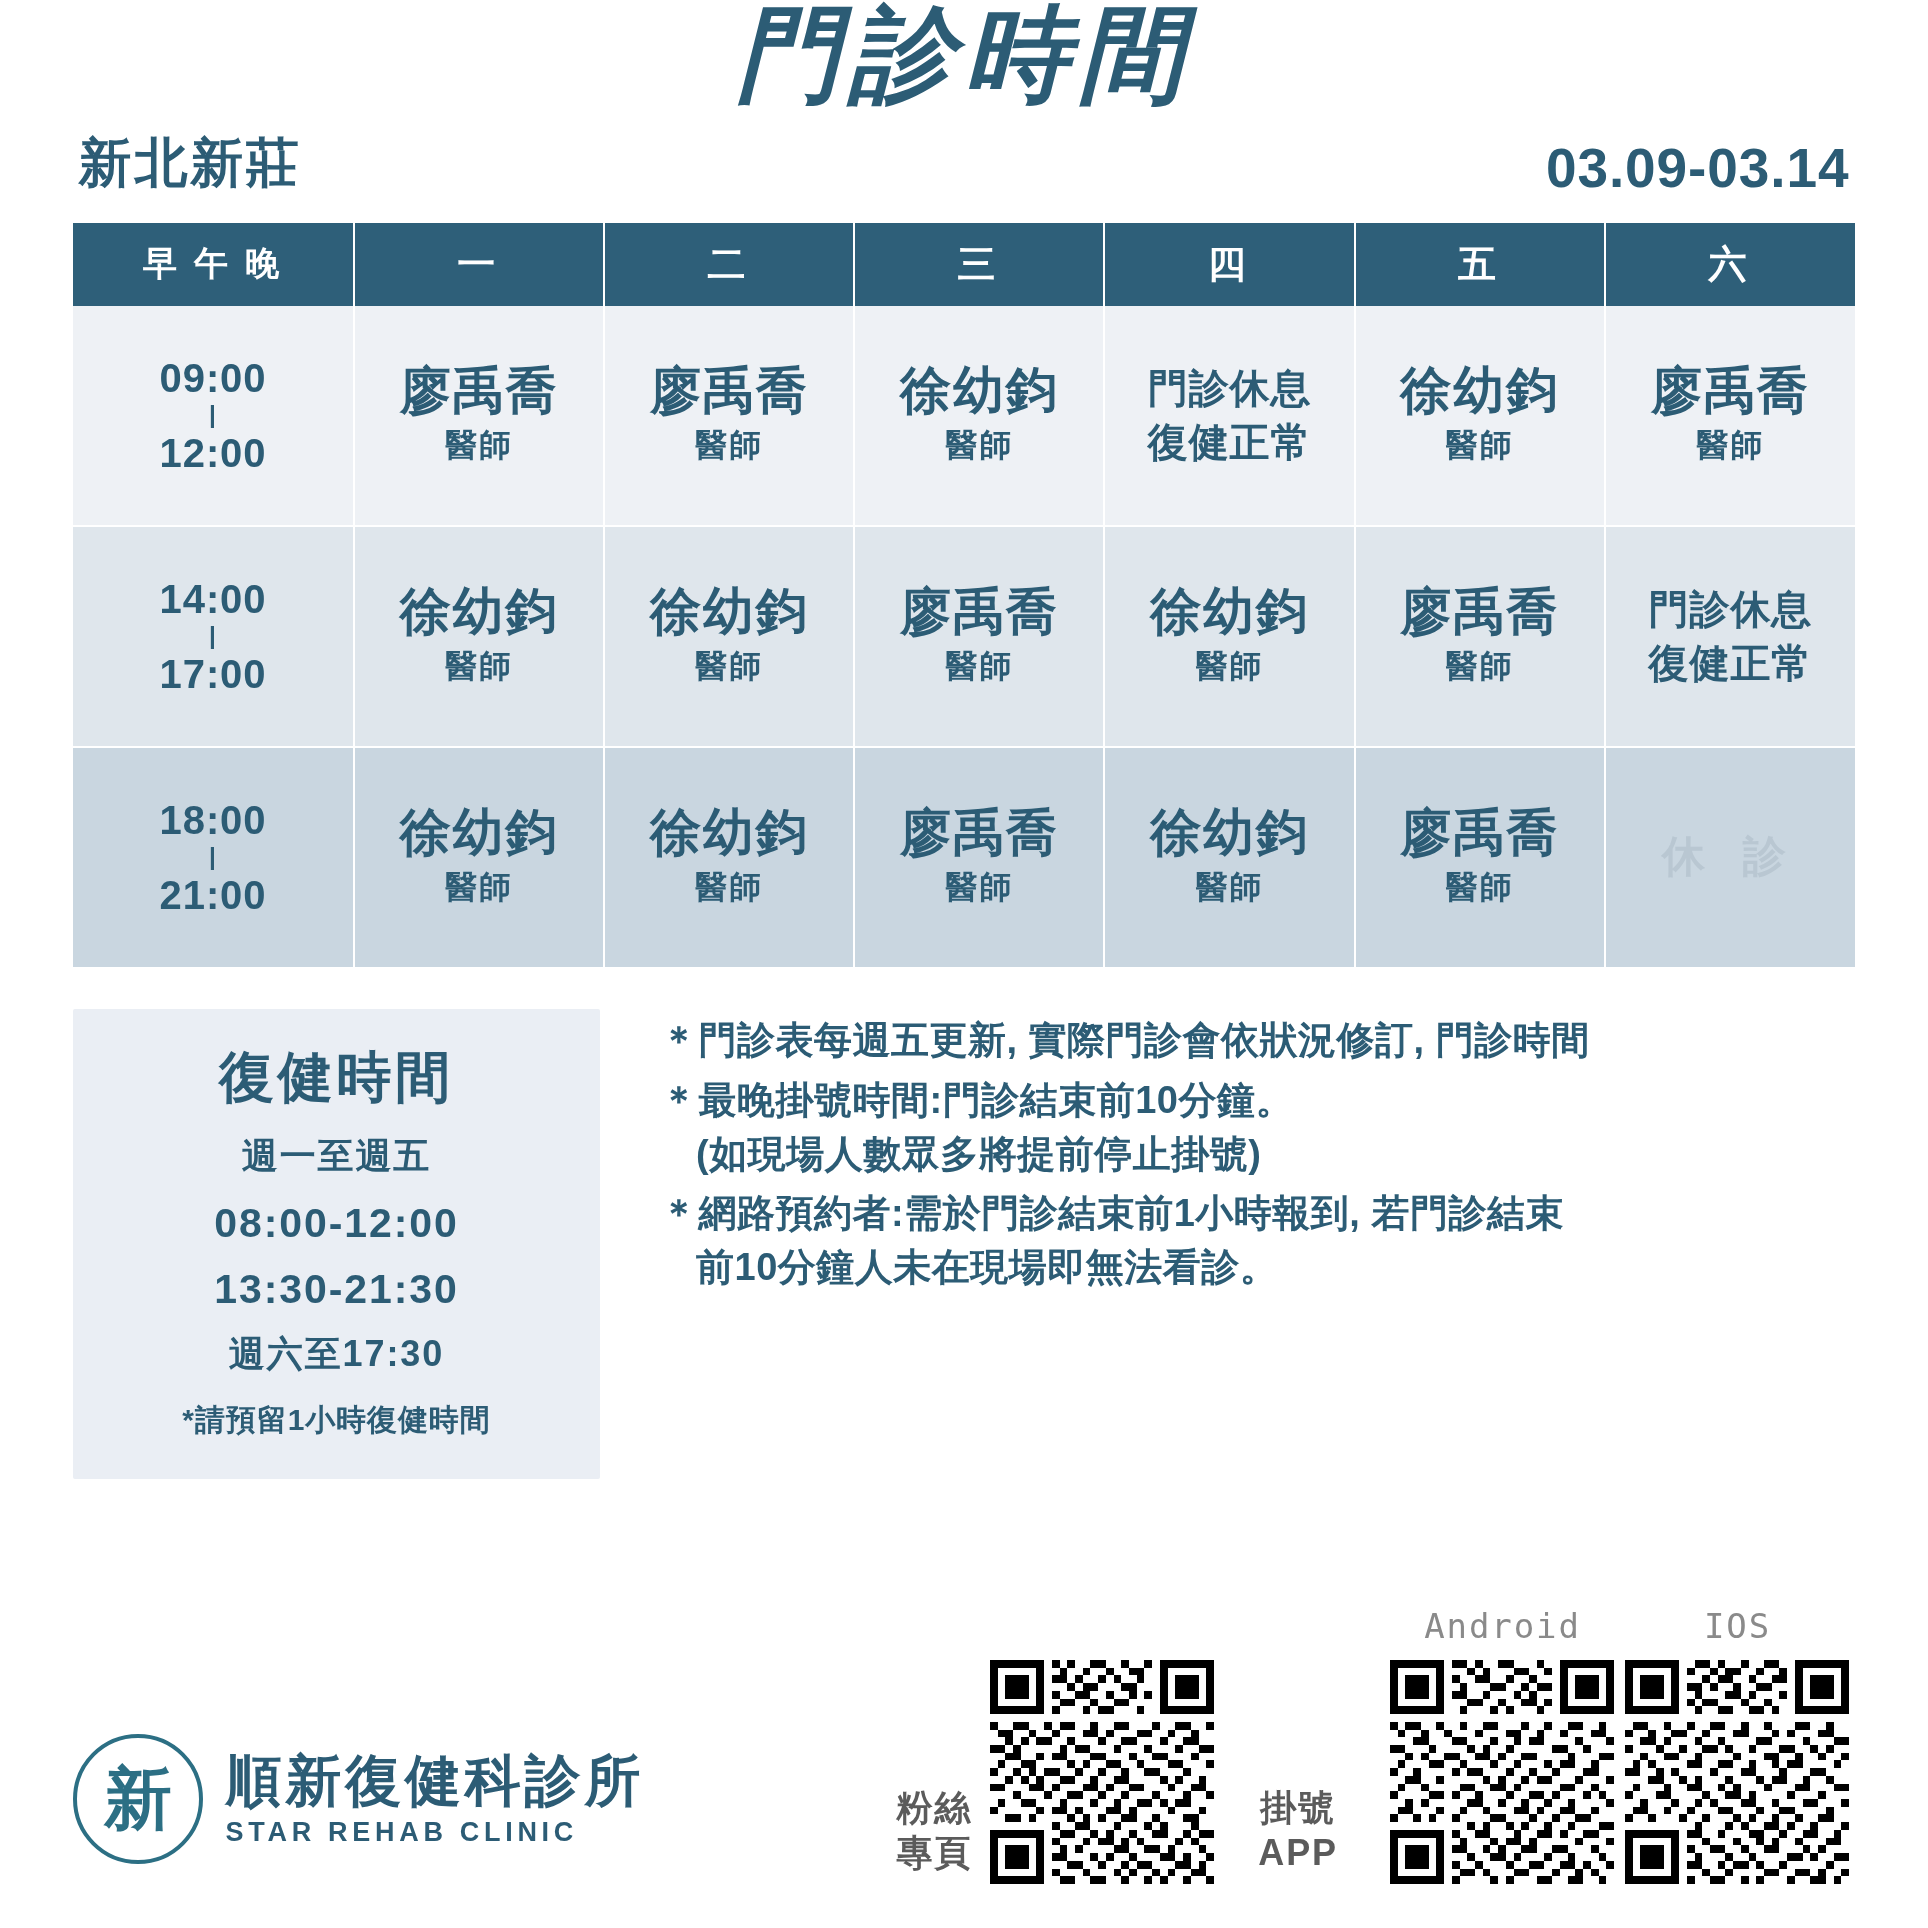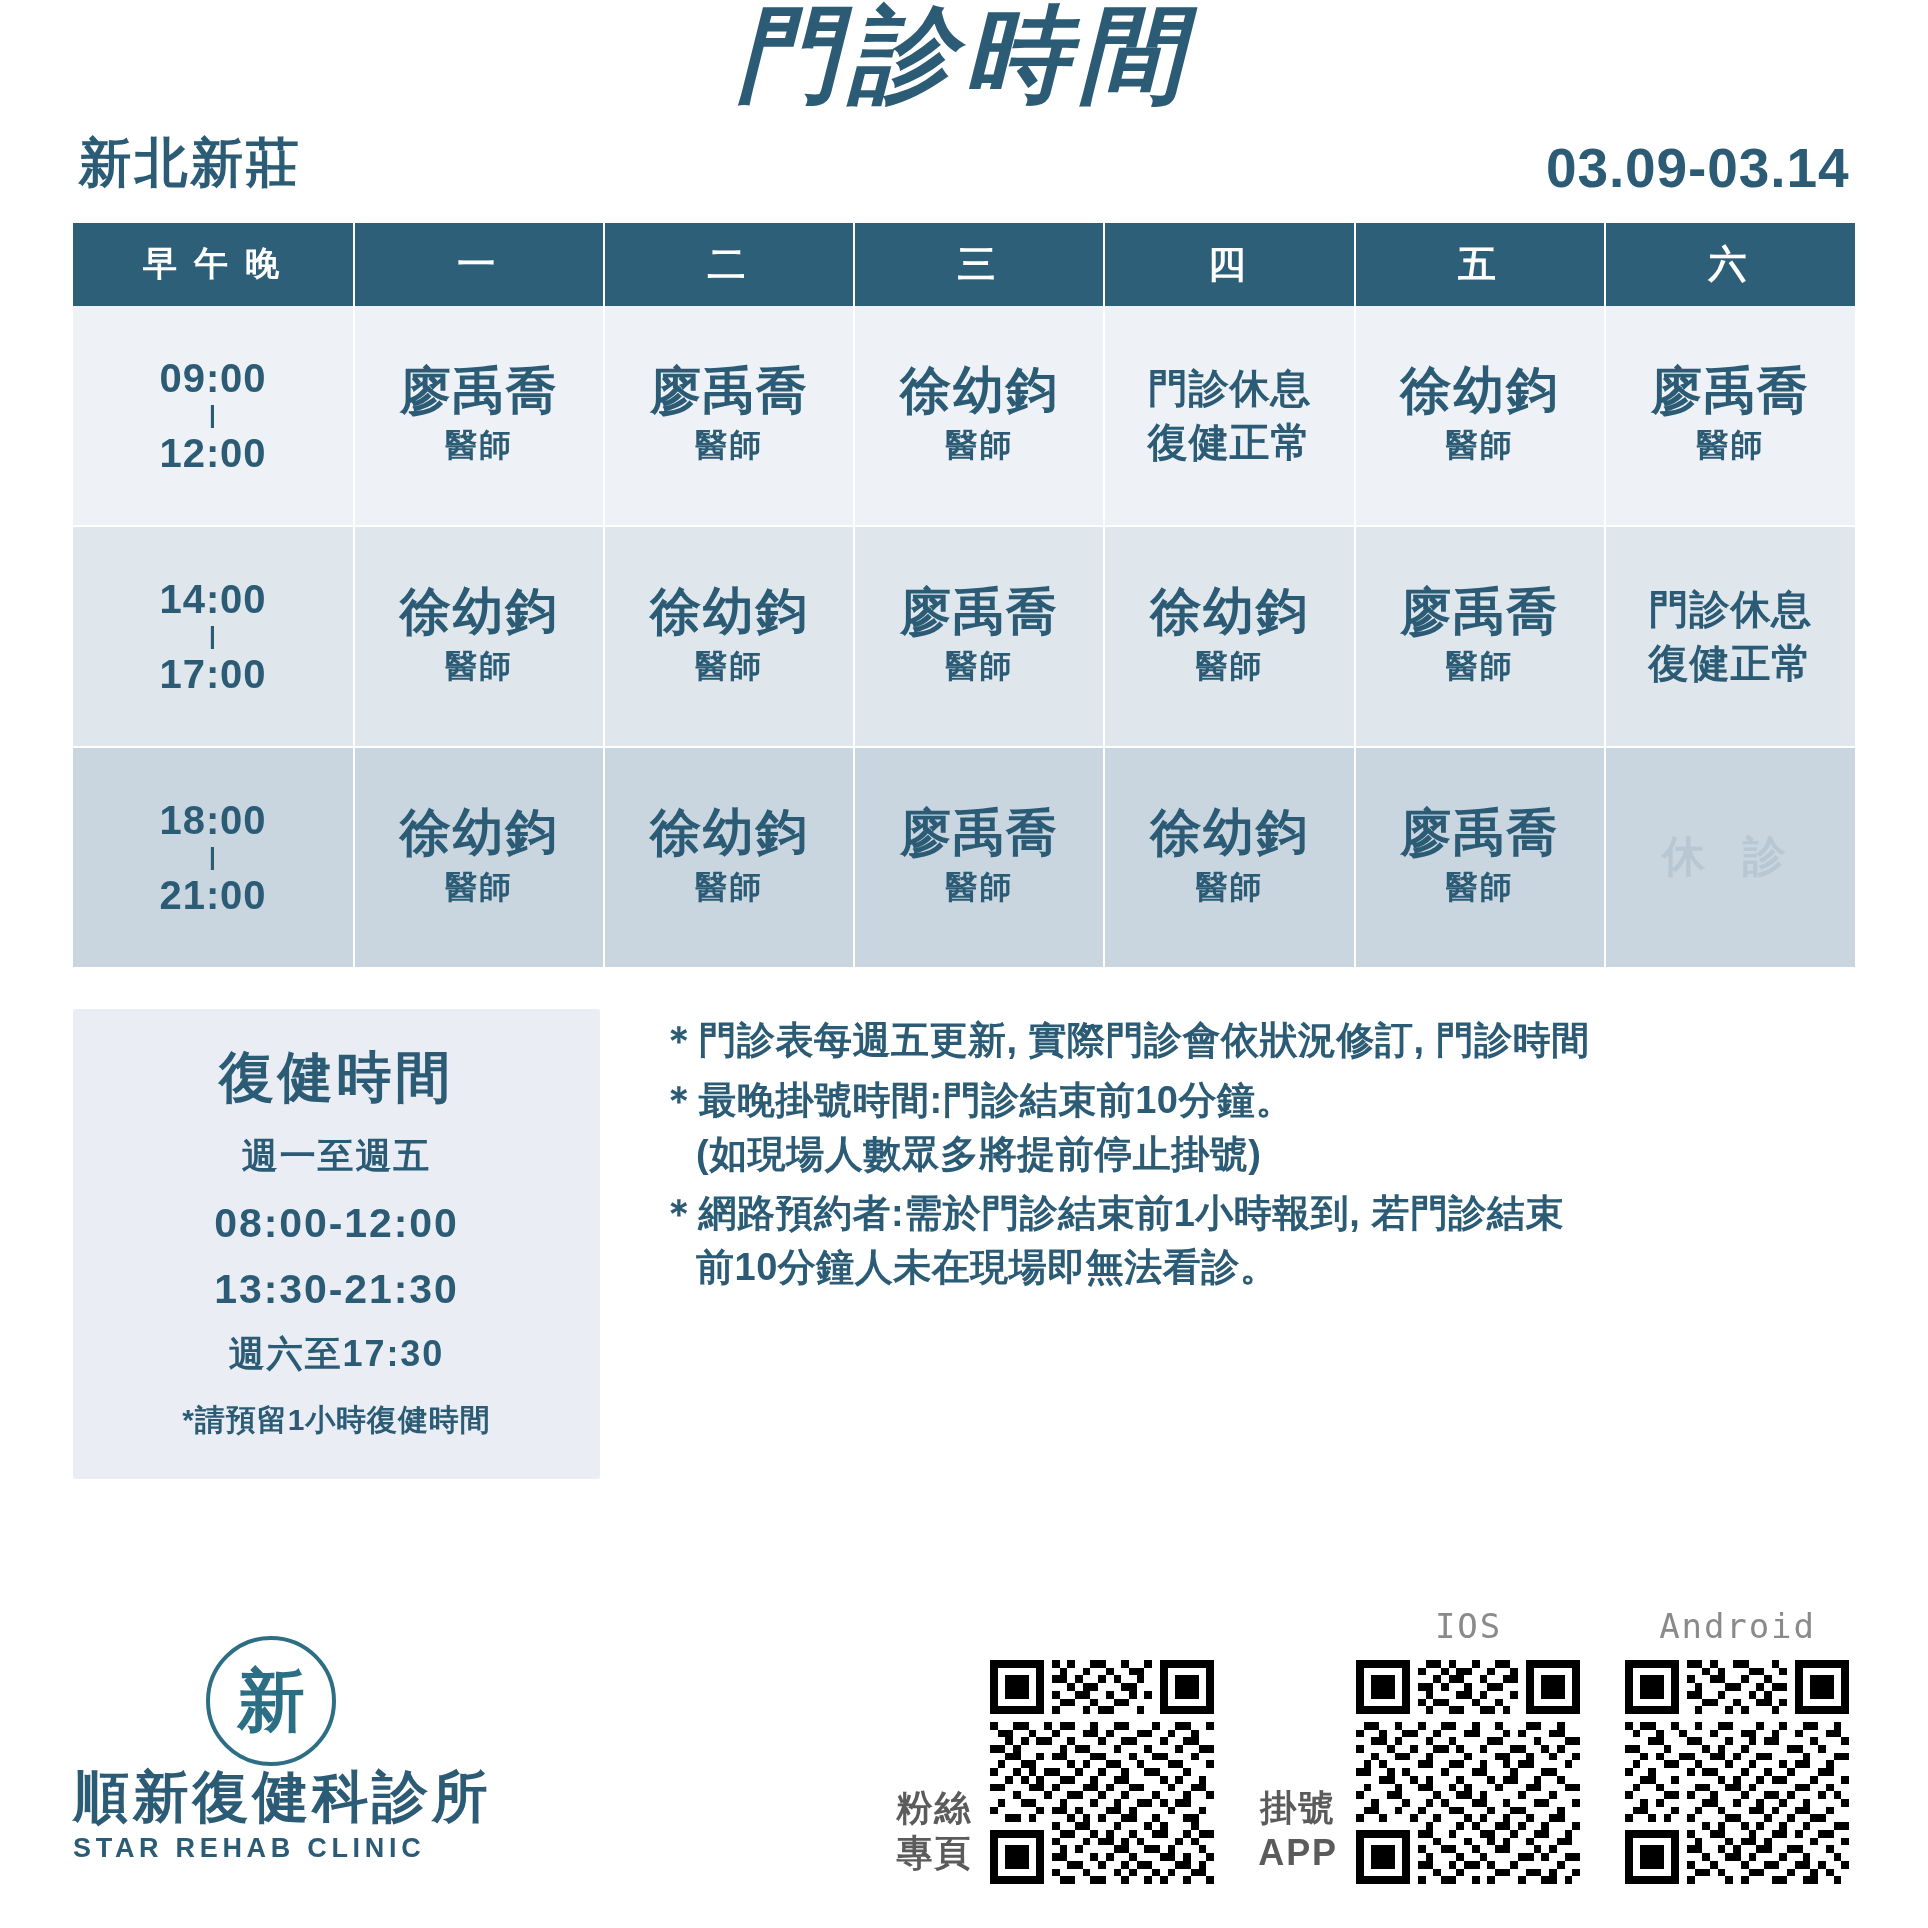--- a/index.html
+++ b/index.html
@@ -186,21 +186,20 @@
     left: 73px;
     right: 73px;
     bottom: 38px;
     display: flex;
     align-items: flex-end;
   }
   .logo-wrap {
     display: flex;
     align-items: center;
     margin-bottom: 26px;
-    flex-direction: column;
   }
   .logo-mark {
     width: 122px;
     height: 122px;
     border: 4.7px solid #2c6f84;
     border-radius: 50%;
     position: relative;
     margin-right: 22.6px;
     flex: none;
   }
@@ -644,20 +643,226 @@
                   <rect x="28" y="28" width="1" height="1"></rect>
               </g>
             </svg>
           </div>
         </div>
       </div>
 
       <div class="qr-group">
         <div class="qr-label" style="white-space:pre-line">掛號
 APP</div>
+        <div class="qr-col" style="margin-left:34px">
+          <div class="qr-os">Android</div>
+          <div class="qr">
+            <svg viewBox="0 0 29 29" width="224" height="224" shape-rendering="crispEdges">
+              <rect width="29" height="29" fill="#fff"></rect>
+              <g fill="#000">
+                <rect x="0" y="0" width="7" height="1"></rect>
+                  <rect x="0" y="6" width="7" height="1"></rect>
+                <rect x="0" y="0" width="1" height="7"></rect>
+                  <rect x="6" y="0" width="1" height="7"></rect>
+                <rect x="2" y="2" width="3" height="3"></rect>
+                <rect x="22" y="0" width="7" height="1"></rect>
+                  <rect x="22" y="6" width="7" height="1"></rect>
+                <rect x="22" y="0" width="1" height="7"></rect>
+                  <rect x="28" y="0" width="1" height="7"></rect>
+                <rect x="24" y="2" width="3" height="3"></rect>
+                <rect x="0" y="22" width="7" height="1"></rect>
+                  <rect x="0" y="28" width="7" height="1"></rect>
+                <rect x="0" y="22" width="1" height="7"></rect>
+                  <rect x="6" y="22" width="1" height="7"></rect>
+                <rect x="2" y="24" width="3" height="3"></rect>
+                <rect x="8" y="0" width="2" height="1"></rect>
+                  <rect x="11" y="0" width="1" height="1"></rect>
+                  <rect x="14" y="0" width="2" height="1"></rect>
+                  <rect x="19" y="0" width="1" height="1"></rect>
+                <rect x="10" y="1" width="1" height="1"></rect>
+                  <rect x="12" y="1" width="1" height="1"></rect>
+                  <rect x="16" y="1" width="2" height="1"></rect>
+                  <rect x="20" y="1" width="1" height="1"></rect>
+                <rect x="8" y="2" width="1" height="1"></rect>
+                  <rect x="11" y="2" width="2" height="1"></rect>
+                  <rect x="15" y="2" width="1" height="1"></rect>
+                  <rect x="18" y="2" width="1" height="1"></rect>
+                <rect x="9" y="3" width="1" height="1"></rect>
+                  <rect x="13" y="3" width="2" height="1"></rect>
+                  <rect x="17" y="3" width="1" height="1"></rect>
+                  <rect x="19" y="3" width="2" height="1"></rect>
+                <rect x="8" y="4" width="2" height="1"></rect>
+                  <rect x="12" y="4" width="1" height="1"></rect>
+                  <rect x="16" y="4" width="1" height="1"></rect>
+                  <rect x="18" y="4" width="1" height="1"></rect>
+                <rect x="10" y="5" width="2" height="1"></rect>
+                  <rect x="14" y="5" width="1" height="1"></rect>
+                  <rect x="17" y="5" width="2" height="1"></rect>
+                  <rect x="20" y="5" width="1" height="1"></rect>
+                <rect x="9" y="6" width="1" height="1"></rect>
+                  <rect x="13" y="6" width="1" height="1"></rect>
+                  <rect x="15" y="6" width="1" height="1"></rect>
+                  <rect x="19" y="6" width="1" height="1"></rect>
+                <rect x="0" y="8" width="1" height="1"></rect>
+                  <rect x="2" y="8" width="2" height="1"></rect>
+                  <rect x="6" y="8" width="1" height="1"></rect>
+                  <rect x="9" y="8" width="1" height="1"></rect>
+                  <rect x="12" y="8" width="2" height="1"></rect>
+                  <rect x="17" y="8" width="1" height="1"></rect>
+                  <rect x="20" y="8" width="1" height="1"></rect>
+                  <rect x="23" y="8" width="2" height="1"></rect>
+                  <rect x="27" y="8" width="1" height="1"></rect>
+                <rect x="1" y="9" width="1" height="1"></rect>
+                  <rect x="4" y="9" width="1" height="1"></rect>
+                  <rect x="7" y="9" width="1" height="1"></rect>
+                  <rect x="11" y="9" width="1" height="1"></rect>
+                  <rect x="15" y="9" width="2" height="1"></rect>
+                  <rect x="19" y="9" width="1" height="1"></rect>
+                  <rect x="22" y="9" width="1" height="1"></rect>
+                  <rect x="26" y="9" width="2" height="1"></rect>
+                <rect x="3" y="10" width="2" height="1"></rect>
+                  <rect x="8" y="10" width="2" height="1"></rect>
+                  <rect x="13" y="10" width="1" height="1"></rect>
+                  <rect x="16" y="10" width="1" height="1"></rect>
+                  <rect x="18" y="10" width="2" height="1"></rect>
+                  <rect x="24" y="10" width="1" height="1"></rect>
+                  <rect x="28" y="10" width="1" height="1"></rect>
+                <rect x="0" y="11" width="2" height="1"></rect>
+                  <rect x="5" y="11" width="1" height="1"></rect>
+                  <rect x="10" y="11" width="1" height="1"></rect>
+                  <rect x="12" y="11" width="1" height="1"></rect>
+                  <rect x="15" y="11" width="1" height="1"></rect>
+                  <rect x="21" y="11" width="2" height="1"></rect>
+                  <rect x="25" y="11" width="1" height="1"></rect>
+                <rect x="2" y="12" width="1" height="1"></rect>
+                  <rect x="4" y="12" width="1" height="1"></rect>
+                  <rect x="7" y="12" width="2" height="1"></rect>
+                  <rect x="11" y="12" width="2" height="1"></rect>
+                  <rect x="14" y="12" width="1" height="1"></rect>
+                  <rect x="17" y="12" width="2" height="1"></rect>
+                  <rect x="23" y="12" width="1" height="1"></rect>
+                  <rect x="27" y="12" width="2" height="1"></rect>
+                <rect x="1" y="13" width="1" height="1"></rect>
+                  <rect x="5" y="13" width="2" height="1"></rect>
+                  <rect x="9" y="13" width="1" height="1"></rect>
+                  <rect x="13" y="13" width="1" height="1"></rect>
+                  <rect x="16" y="13" width="1" height="1"></rect>
+                  <rect x="20" y="13" width="1" height="1"></rect>
+                  <rect x="22" y="13" width="2" height="1"></rect>
+                  <rect x="26" y="13" width="1" height="1"></rect>
+                <rect x="0" y="14" width="1" height="1"></rect>
+                  <rect x="3" y="14" width="1" height="1"></rect>
+                  <rect x="8" y="14" width="1" height="1"></rect>
+                  <rect x="10" y="14" width="2" height="1"></rect>
+                  <rect x="15" y="14" width="1" height="1"></rect>
+                  <rect x="18" y="14" width="1" height="1"></rect>
+                  <rect x="21" y="14" width="1" height="1"></rect>
+                  <rect x="25" y="14" width="2" height="1"></rect>
+                <rect x="2" y="15" width="2" height="1"></rect>
+                  <rect x="6" y="15" width="1" height="1"></rect>
+                  <rect x="12" y="15" width="1" height="1"></rect>
+                  <rect x="14" y="15" width="1" height="1"></rect>
+                  <rect x="17" y="15" width="1" height="1"></rect>
+                  <rect x="19" y="15" width="2" height="1"></rect>
+                  <rect x="24" y="15" width="1" height="1"></rect>
+                  <rect x="28" y="15" width="1" height="1"></rect>
+                <rect x="1" y="16" width="1" height="1"></rect>
+                  <rect x="4" y="16" width="1" height="1"></rect>
+                  <rect x="9" y="16" width="2" height="1"></rect>
+                  <rect x="13" y="16" width="2" height="1"></rect>
+                  <rect x="16" y="16" width="1" height="1"></rect>
+                  <rect x="22" y="16" width="2" height="1"></rect>
+                  <rect x="26" y="16" width="1" height="1"></rect>
+                <rect x="0" y="17" width="1" height="1"></rect>
+                  <rect x="5" y="17" width="2" height="1"></rect>
+                  <rect x="8" y="17" width="1" height="1"></rect>
+                  <rect x="11" y="17" width="1" height="1"></rect>
+                  <rect x="15" y="17" width="1" height="1"></rect>
+                  <rect x="18" y="17" width="2" height="1"></rect>
+                  <rect x="21" y="17" width="1" height="1"></rect>
+                  <rect x="25" y="17" width="1" height="1"></rect>
+                  <rect x="27" y="17" width="1" height="1"></rect>
+                <rect x="2" y="18" width="1" height="1"></rect>
+                  <rect x="4" y="18" width="1" height="1"></rect>
+                  <rect x="10" y="18" width="2" height="1"></rect>
+                  <rect x="14" y="18" width="1" height="1"></rect>
+                  <rect x="17" y="18" width="1" height="1"></rect>
+                  <rect x="20" y="18" width="1" height="1"></rect>
+                  <rect x="23" y="18" width="1" height="1"></rect>
+                  <rect x="28" y="18" width="1" height="1"></rect>
+                <rect x="1" y="19" width="2" height="1"></rect>
+                  <rect x="6" y="19" width="1" height="1"></rect>
+                  <rect x="9" y="19" width="1" height="1"></rect>
+                  <rect x="12" y="19" width="1" height="1"></rect>
+                  <rect x="16" y="19" width="2" height="1"></rect>
+                  <rect x="19" y="19" width="1" height="1"></rect>
+                  <rect x="22" y="19" width="2" height="1"></rect>
+                  <rect x="26" y="19" width="1" height="1"></rect>
+                <rect x="0" y="20" width="1" height="1"></rect>
+                  <rect x="3" y="20" width="1" height="1"></rect>
+                  <rect x="5" y="20" width="1" height="1"></rect>
+                  <rect x="8" y="20" width="1" height="1"></rect>
+                  <rect x="13" y="20" width="2" height="1"></rect>
+                  <rect x="18" y="20" width="1" height="1"></rect>
+                  <rect x="21" y="20" width="1" height="1"></rect>
+                  <rect x="24" y="20" width="2" height="1"></rect>
+                <rect x="10" y="21" width="1" height="1"></rect>
+                  <rect x="12" y="21" width="1" height="1"></rect>
+                  <rect x="15" y="21" width="1" height="1"></rect>
+                  <rect x="17" y="21" width="1" height="1"></rect>
+                  <rect x="20" y="21" width="1" height="1"></rect>
+                  <rect x="23" y="21" width="1" height="1"></rect>
+                  <rect x="27" y="21" width="2" height="1"></rect>
+                <rect x="8" y="22" width="1" height="1"></rect>
+                  <rect x="11" y="22" width="2" height="1"></rect>
+                  <rect x="16" y="22" width="1" height="1"></rect>
+                  <rect x="19" y="22" width="2" height="1"></rect>
+                  <rect x="22" y="22" width="1" height="1"></rect>
+                  <rect x="25" y="22" width="2" height="1"></rect>
+                <rect x="9" y="23" width="1" height="1"></rect>
+                  <rect x="13" y="23" width="1" height="1"></rect>
+                  <rect x="15" y="23" width="2" height="1"></rect>
+                  <rect x="18" y="23" width="1" height="1"></rect>
+                  <rect x="24" y="23" width="1" height="1"></rect>
+                  <rect x="28" y="23" width="1" height="1"></rect>
+                <rect x="8" y="24" width="2" height="1"></rect>
+                  <rect x="12" y="24" width="1" height="1"></rect>
+                  <rect x="14" y="24" width="1" height="1"></rect>
+                  <rect x="17" y="24" width="2" height="1"></rect>
+                  <rect x="21" y="24" width="2" height="1"></rect>
+                  <rect x="26" y="24" width="1" height="1"></rect>
+                <rect x="10" y="25" width="1" height="1"></rect>
+                  <rect x="13" y="25" width="2" height="1"></rect>
+                  <rect x="16" y="25" width="1" height="1"></rect>
+                  <rect x="20" y="25" width="1" height="1"></rect>
+                  <rect x="23" y="25" width="1" height="1"></rect>
+                  <rect x="27" y="25" width="1" height="1"></rect>
+                <rect x="8" y="26" width="1" height="1"></rect>
+                  <rect x="11" y="26" width="1" height="1"></rect>
+                  <rect x="15" y="26" width="1" height="1"></rect>
+                  <rect x="18" y="26" width="2" height="1"></rect>
+                  <rect x="22" y="26" width="2" height="1"></rect>
+                  <rect x="25" y="26" width="1" height="1"></rect>
+                  <rect x="28" y="26" width="1" height="1"></rect>
+                <rect x="9" y="27" width="2" height="1"></rect>
+                  <rect x="12" y="27" width="1" height="1"></rect>
+                  <rect x="16" y="27" width="2" height="1"></rect>
+                  <rect x="21" y="27" width="1" height="1"></rect>
+                  <rect x="24" y="27" width="1" height="1"></rect>
+                  <rect x="26" y="27" width="1" height="1"></rect>
+                <rect x="8" y="28" width="1" height="1"></rect>
+                  <rect x="13" y="28" width="1" height="1"></rect>
+                  <rect x="15" y="28" width="1" height="1"></rect>
+                  <rect x="19" y="28" width="2" height="1"></rect>
+                  <rect x="23" y="28" width="2" height="1"></rect>
+                  <rect x="27" y="28" width="1" height="1"></rect>
+              </g>
+            </svg>
+          </div>
+        </div>
         <div class="qr-col">
           <div class="qr-os">IOS</div>
           <div class="qr">
             <svg viewBox="0 0 29 29" width="224" height="224" shape-rendering="crispEdges">
               <rect width="29" height="29" fill="#fff"></rect>
               <g fill="#000">
                 <rect x="0" y="0" width="7" height="1"></rect>
                   <rect x="0" y="6" width="7" height="1"></rect>
                 <rect x="0" y="0" width="1" height="7"></rect>
                   <rect x="6" y="0" width="1" height="7"></rect>
@@ -850,224 +1055,18 @@
                   <rect x="11" y="28" width="2" height="1"></rect>
                   <rect x="15" y="28" width="1" height="1"></rect>
                   <rect x="17" y="28" width="1" height="1"></rect>
                   <rect x="21" y="28" width="1" height="1"></rect>
                   <rect x="24" y="28" width="2" height="1"></rect>
                   <rect x="27" y="28" width="1" height="1"></rect>
               </g>
             </svg>
           </div>
         </div>
-        <div class="qr-col" style="margin-left:34px">
-          <div class="qr-os">Android</div>
-          <div class="qr">
-            <svg viewBox="0 0 29 29" width="224" height="224" shape-rendering="crispEdges">
-              <rect width="29" height="29" fill="#fff"></rect>
-              <g fill="#000">
-                <rect x="0" y="0" width="7" height="1"></rect>
-                  <rect x="0" y="6" width="7" height="1"></rect>
-                <rect x="0" y="0" width="1" height="7"></rect>
-                  <rect x="6" y="0" width="1" height="7"></rect>
-                <rect x="2" y="2" width="3" height="3"></rect>
-                <rect x="22" y="0" width="7" height="1"></rect>
-                  <rect x="22" y="6" width="7" height="1"></rect>
-                <rect x="22" y="0" width="1" height="7"></rect>
-                  <rect x="28" y="0" width="1" height="7"></rect>
-                <rect x="24" y="2" width="3" height="3"></rect>
-                <rect x="0" y="22" width="7" height="1"></rect>
-                  <rect x="0" y="28" width="7" height="1"></rect>
-                <rect x="0" y="22" width="1" height="7"></rect>
-                  <rect x="6" y="22" width="1" height="7"></rect>
-                <rect x="2" y="24" width="3" height="3"></rect>
-                <rect x="8" y="0" width="2" height="1"></rect>
-                  <rect x="11" y="0" width="1" height="1"></rect>
-                  <rect x="14" y="0" width="2" height="1"></rect>
-                  <rect x="19" y="0" width="1" height="1"></rect>
-                <rect x="10" y="1" width="1" height="1"></rect>
-                  <rect x="12" y="1" width="1" height="1"></rect>
-                  <rect x="16" y="1" width="2" height="1"></rect>
-                  <rect x="20" y="1" width="1" height="1"></rect>
-                <rect x="8" y="2" width="1" height="1"></rect>
-                  <rect x="11" y="2" width="2" height="1"></rect>
-                  <rect x="15" y="2" width="1" height="1"></rect>
-                  <rect x="18" y="2" width="1" height="1"></rect>
-                <rect x="9" y="3" width="1" height="1"></rect>
-                  <rect x="13" y="3" width="2" height="1"></rect>
-                  <rect x="17" y="3" width="1" height="1"></rect>
-                  <rect x="19" y="3" width="2" height="1"></rect>
-                <rect x="8" y="4" width="2" height="1"></rect>
-                  <rect x="12" y="4" width="1" height="1"></rect>
-                  <rect x="16" y="4" width="1" height="1"></rect>
-                  <rect x="18" y="4" width="1" height="1"></rect>
-                <rect x="10" y="5" width="2" height="1"></rect>
-                  <rect x="14" y="5" width="1" height="1"></rect>
-                  <rect x="17" y="5" width="2" height="1"></rect>
-                  <rect x="20" y="5" width="1" height="1"></rect>
-                <rect x="9" y="6" width="1" height="1"></rect>
-                  <rect x="13" y="6" width="1" height="1"></rect>
-                  <rect x="15" y="6" width="1" height="1"></rect>
-                  <rect x="19" y="6" width="1" height="1"></rect>
-                <rect x="0" y="8" width="1" height="1"></rect>
-                  <rect x="2" y="8" width="2" height="1"></rect>
-                  <rect x="6" y="8" width="1" height="1"></rect>
-                  <rect x="9" y="8" width="1" height="1"></rect>
-                  <rect x="12" y="8" width="2" height="1"></rect>
-                  <rect x="17" y="8" width="1" height="1"></rect>
-                  <rect x="20" y="8" width="1" height="1"></rect>
-                  <rect x="23" y="8" width="2" height="1"></rect>
-                  <rect x="27" y="8" width="1" height="1"></rect>
-                <rect x="1" y="9" width="1" height="1"></rect>
-                  <rect x="4" y="9" width="1" height="1"></rect>
-                  <rect x="7" y="9" width="1" height="1"></rect>
-                  <rect x="11" y="9" width="1" height="1"></rect>
-                  <rect x="15" y="9" width="2" height="1"></rect>
-                  <rect x="19" y="9" width="1" height="1"></rect>
-                  <rect x="22" y="9" width="1" height="1"></rect>
-                  <rect x="26" y="9" width="2" height="1"></rect>
-                <rect x="3" y="10" width="2" height="1"></rect>
-                  <rect x="8" y="10" width="2" height="1"></rect>
-                  <rect x="13" y="10" width="1" height="1"></rect>
-                  <rect x="16" y="10" width="1" height="1"></rect>
-                  <rect x="18" y="10" width="2" height="1"></rect>
-                  <rect x="24" y="10" width="1" height="1"></rect>
-                  <rect x="28" y="10" width="1" height="1"></rect>
-                <rect x="0" y="11" width="2" height="1"></rect>
-                  <rect x="5" y="11" width="1" height="1"></rect>
-                  <rect x="10" y="11" width="1" height="1"></rect>
-                  <rect x="12" y="11" width="1" height="1"></rect>
-                  <rect x="15" y="11" width="1" height="1"></rect>
-                  <rect x="21" y="11" width="2" height="1"></rect>
-                  <rect x="25" y="11" width="1" height="1"></rect>
-                <rect x="2" y="12" width="1" height="1"></rect>
-                  <rect x="4" y="12" width="1" height="1"></rect>
-                  <rect x="7" y="12" width="2" height="1"></rect>
-                  <rect x="11" y="12" width="2" height="1"></rect>
-                  <rect x="14" y="12" width="1" height="1"></rect>
-                  <rect x="17" y="12" width="2" height="1"></rect>
-                  <rect x="23" y="12" width="1" height="1"></rect>
-                  <rect x="27" y="12" width="2" height="1"></rect>
-                <rect x="1" y="13" width="1" height="1"></rect>
-                  <rect x="5" y="13" width="2" height="1"></rect>
-                  <rect x="9" y="13" width="1" height="1"></rect>
-                  <rect x="13" y="13" width="1" height="1"></rect>
-                  <rect x="16" y="13" width="1" height="1"></rect>
-                  <rect x="20" y="13" width="1" height="1"></rect>
-                  <rect x="22" y="13" width="2" height="1"></rect>
-                  <rect x="26" y="13" width="1" height="1"></rect>
-                <rect x="0" y="14" width="1" height="1"></rect>
-                  <rect x="3" y="14" width="1" height="1"></rect>
-                  <rect x="8" y="14" width="1" height="1"></rect>
-                  <rect x="10" y="14" width="2" height="1"></rect>
-                  <rect x="15" y="14" width="1" height="1"></rect>
-                  <rect x="18" y="14" width="1" height="1"></rect>
-                  <rect x="21" y="14" width="1" height="1"></rect>
-                  <rect x="25" y="14" width="2" height="1"></rect>
-                <rect x="2" y="15" width="2" height="1"></rect>
-                  <rect x="6" y="15" width="1" height="1"></rect>
-                  <rect x="12" y="15" width="1" height="1"></rect>
-                  <rect x="14" y="15" width="1" height="1"></rect>
-                  <rect x="17" y="15" width="1" height="1"></rect>
-                  <rect x="19" y="15" width="2" height="1"></rect>
-                  <rect x="24" y="15" width="1" height="1"></rect>
-                  <rect x="28" y="15" width="1" height="1"></rect>
-                <rect x="1" y="16" width="1" height="1"></rect>
-                  <rect x="4" y="16" width="1" height="1"></rect>
-                  <rect x="9" y="16" width="2" height="1"></rect>
-                  <rect x="13" y="16" width="2" height="1"></rect>
-                  <rect x="16" y="16" width="1" height="1"></rect>
-                  <rect x="22" y="16" width="2" height="1"></rect>
-                  <rect x="26" y="16" width="1" height="1"></rect>
-                <rect x="0" y="17" width="1" height="1"></rect>
-                  <rect x="5" y="17" width="2" height="1"></rect>
-                  <rect x="8" y="17" width="1" height="1"></rect>
-                  <rect x="11" y="17" width="1" height="1"></rect>
-                  <rect x="15" y="17" width="1" height="1"></rect>
-                  <rect x="18" y="17" width="2" height="1"></rect>
-                  <rect x="21" y="17" width="1" height="1"></rect>
-                  <rect x="25" y="17" width="1" height="1"></rect>
-                  <rect x="27" y="17" width="1" height="1"></rect>
-                <rect x="2" y="18" width="1" height="1"></rect>
-                  <rect x="4" y="18" width="1" height="1"></rect>
-                  <rect x="10" y="18" width="2" height="1"></rect>
-                  <rect x="14" y="18" width="1" height="1"></rect>
-                  <rect x="17" y="18" width="1" height="1"></rect>
-                  <rect x="20" y="18" width="1" height="1"></rect>
-                  <rect x="23" y="18" width="1" height="1"></rect>
-                  <rect x="28" y="18" width="1" height="1"></rect>
-                <rect x="1" y="19" width="2" height="1"></rect>
-                  <rect x="6" y="19" width="1" height="1"></rect>
-                  <rect x="9" y="19" width="1" height="1"></rect>
-                  <rect x="12" y="19" width="1" height="1"></rect>
-                  <rect x="16" y="19" width="2" height="1"></rect>
-                  <rect x="19" y="19" width="1" height="1"></rect>
-                  <rect x="22" y="19" width="2" height="1"></rect>
-                  <rect x="26" y="19" width="1" height="1"></rect>
-                <rect x="0" y="20" width="1" height="1"></rect>
-                  <rect x="3" y="20" width="1" height="1"></rect>
-                  <rect x="5" y="20" width="1" height="1"></rect>
-                  <rect x="8" y="20" width="1" height="1"></rect>
-                  <rect x="13" y="20" width="2" height="1"></rect>
-                  <rect x="18" y="20" width="1" height="1"></rect>
-                  <rect x="21" y="20" width="1" height="1"></rect>
-                  <rect x="24" y="20" width="2" height="1"></rect>
-                <rect x="10" y="21" width="1" height="1"></rect>
-                  <rect x="12" y="21" width="1" height="1"></rect>
-                  <rect x="15" y="21" width="1" height="1"></rect>
-                  <rect x="17" y="21" width="1" height="1"></rect>
-                  <rect x="20" y="21" width="1" height="1"></rect>
-                  <rect x="23" y="21" width="1" height="1"></rect>
-                  <rect x="27" y="21" width="2" height="1"></rect>
-                <rect x="8" y="22" width="1" height="1"></rect>
-                  <rect x="11" y="22" width="2" height="1"></rect>
-                  <rect x="16" y="22" width="1" height="1"></rect>
-                  <rect x="19" y="22" width="2" height="1"></rect>
-                  <rect x="22" y="22" width="1" height="1"></rect>
-                  <rect x="25" y="22" width="2" height="1"></rect>
-                <rect x="9" y="23" width="1" height="1"></rect>
-                  <rect x="13" y="23" width="1" height="1"></rect>
-                  <rect x="15" y="23" width="2" height="1"></rect>
-                  <rect x="18" y="23" width="1" height="1"></rect>
-                  <rect x="24" y="23" width="1" height="1"></rect>
-                  <rect x="28" y="23" width="1" height="1"></rect>
-                <rect x="8" y="24" width="2" height="1"></rect>
-                  <rect x="12" y="24" width="1" height="1"></rect>
-                  <rect x="14" y="24" width="1" height="1"></rect>
-                  <rect x="17" y="24" width="2" height="1"></rect>
-                  <rect x="21" y="24" width="2" height="1"></rect>
-                  <rect x="26" y="24" width="1" height="1"></rect>
-                <rect x="10" y="25" width="1" height="1"></rect>
-                  <rect x="13" y="25" width="2" height="1"></rect>
-                  <rect x="16" y="25" width="1" height="1"></rect>
-                  <rect x="20" y="25" width="1" height="1"></rect>
-                  <rect x="23" y="25" width="1" height="1"></rect>
-                  <rect x="27" y="25" width="1" height="1"></rect>
-                <rect x="8" y="26" width="1" height="1"></rect>
-                  <rect x="11" y="26" width="1" height="1"></rect>
-                  <rect x="15" y="26" width="1" height="1"></rect>
-                  <rect x="18" y="26" width="2" height="1"></rect>
-                  <rect x="22" y="26" width="2" height="1"></rect>
-                  <rect x="25" y="26" width="1" height="1"></rect>
-                  <rect x="28" y="26" width="1" height="1"></rect>
-                <rect x="9" y="27" width="2" height="1"></rect>
-                  <rect x="12" y="27" width="1" height="1"></rect>
-                  <rect x="16" y="27" width="2" height="1"></rect>
-                  <rect x="21" y="27" width="1" height="1"></rect>
-                  <rect x="24" y="27" width="1" height="1"></rect>
-                  <rect x="26" y="27" width="1" height="1"></rect>
-                <rect x="8" y="28" width="1" height="1"></rect>
-                  <rect x="13" y="28" width="1" height="1"></rect>
-                  <rect x="15" y="28" width="1" height="1"></rect>
-                  <rect x="19" y="28" width="2" height="1"></rect>
-                  <rect x="23" y="28" width="2" height="1"></rect>
-                  <rect x="27" y="28" width="1" height="1"></rect>
-              </g>
-            </svg>
-          </div>
-        </div>
       </div>
     </div>
   </div>
 
 </div>
 
 
 </body></html>

